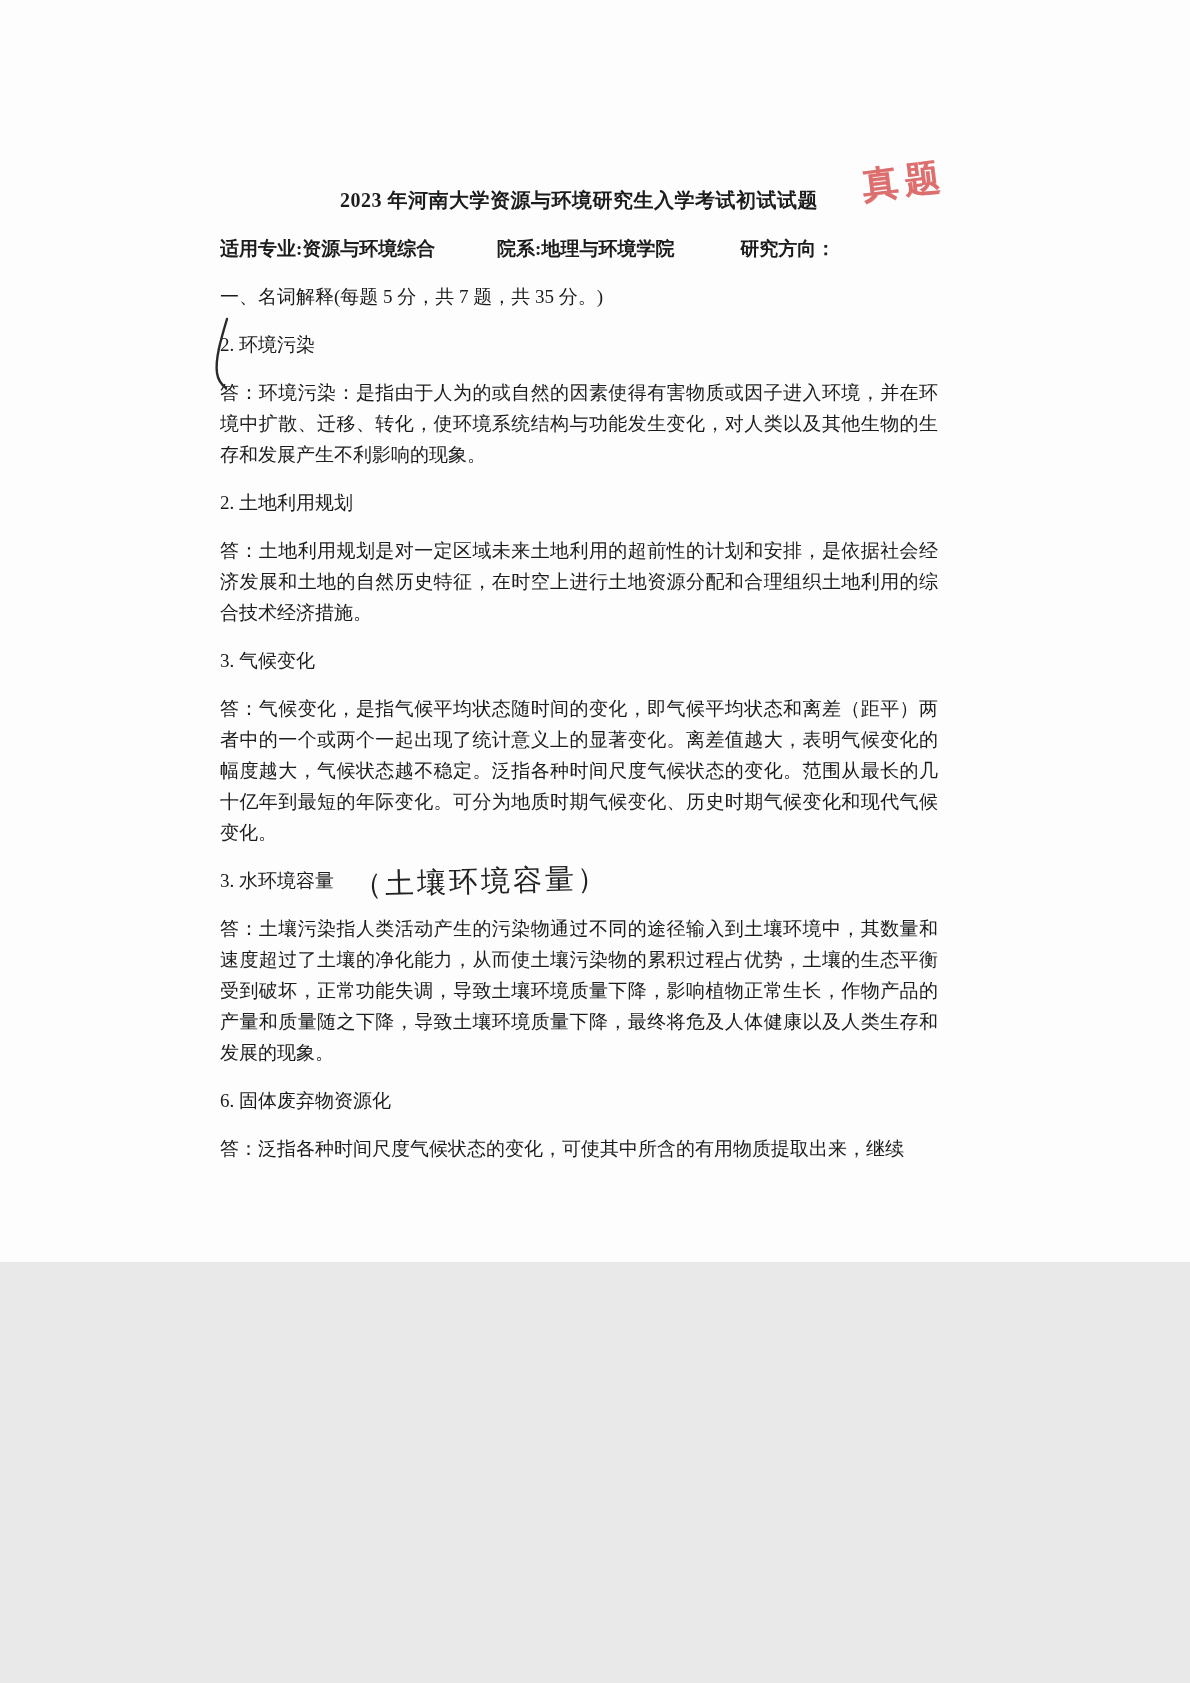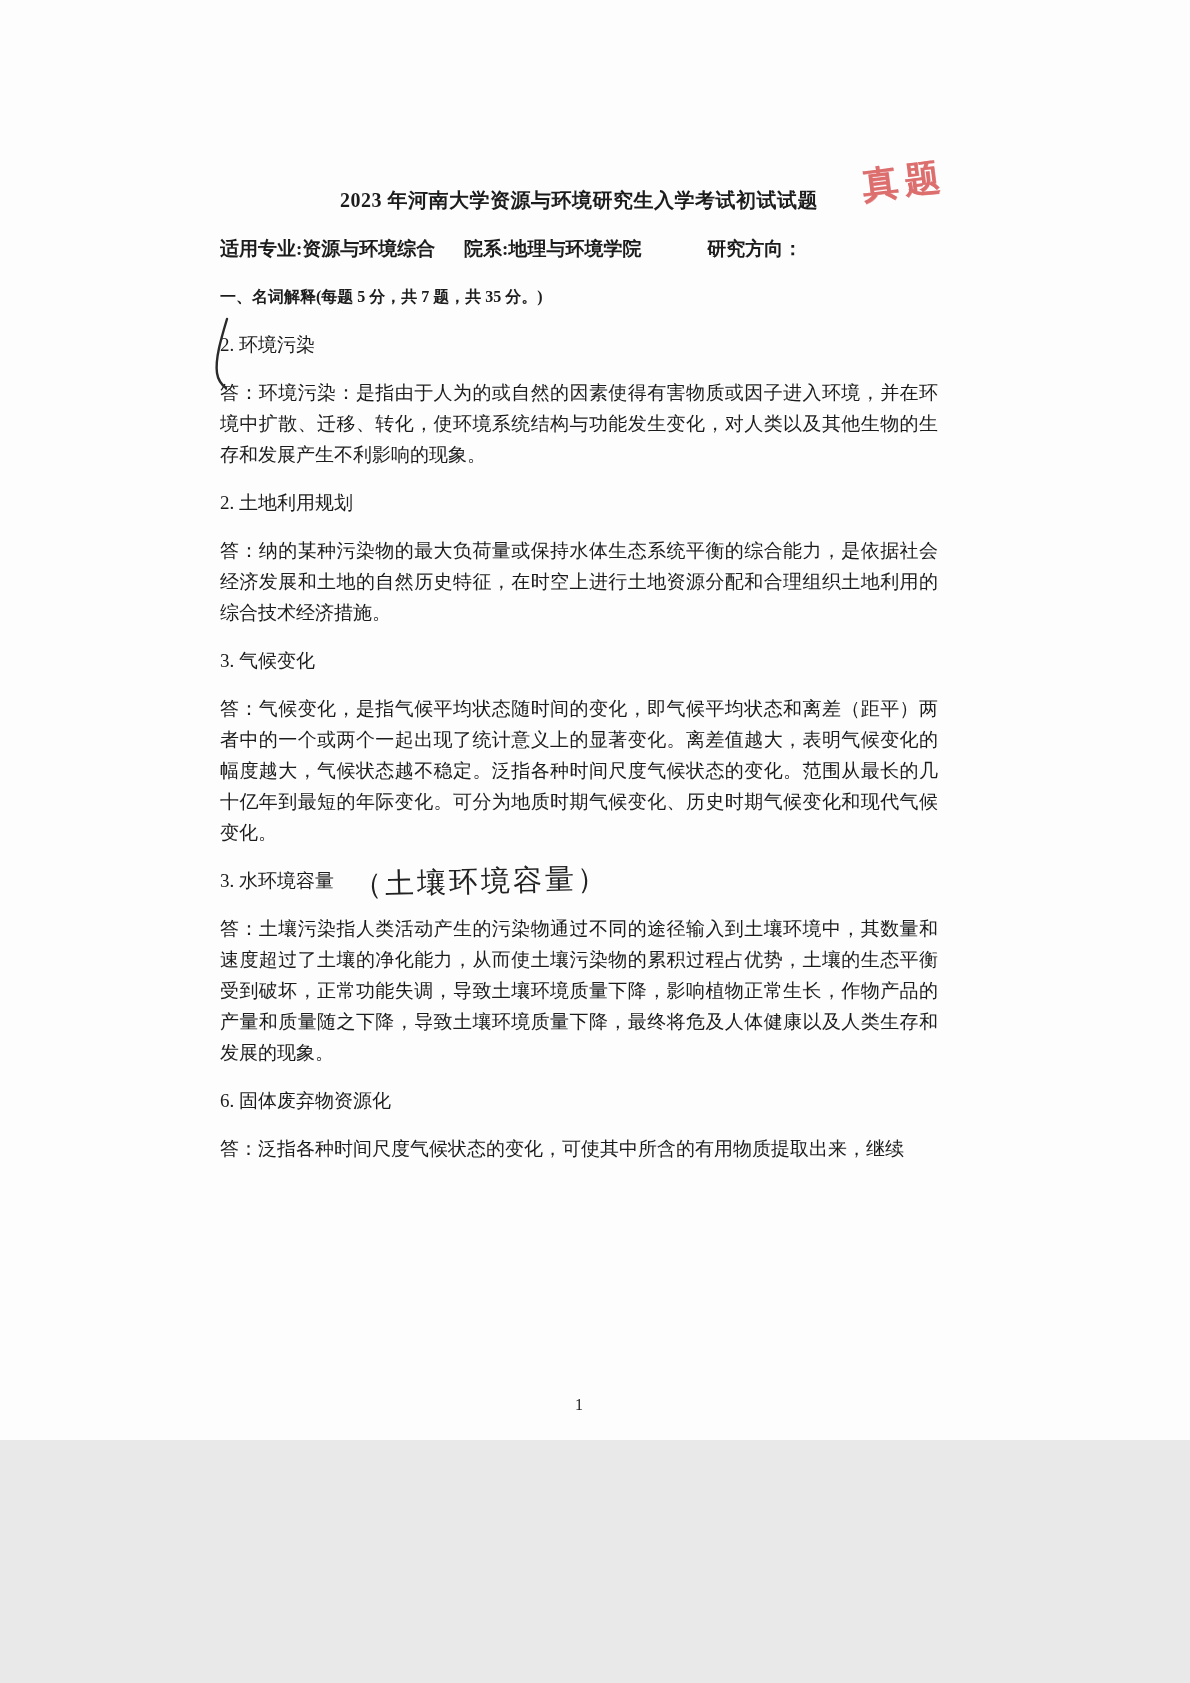--- a/index.html
+++ b/index.html
@@ -1,18 +1,18 @@
 <!DOCTYPE html>
 <html lang="zh"><head>
 <meta charset="utf-8">
 <style>
   html,body{margin:0;padding:0;background:#e9e9e9;}
   .page{
     position:relative;
-    width:1190px;height:1440px;
+    width:1190px;height:1262px;
     margin:0 auto;
     background:#fdfdfd;
     font-family:"Liberation Serif","DejaVu Serif",serif;
     color:#1c1c1c;
     overflow:hidden;
   }
   .content{
     position:absolute;
     top:168px;left:220px;width:718px;
     font-size:19px;line-height:31px;
@@ -28,24 +28,24 @@
     position:absolute;
     right:-8px;top:-22px;
     font-size:36px;line-height:1;
     color:#dd6e6e;
     font-weight:bold;
     transform:rotate(-7deg);
     letter-spacing:6px;
     text-shadow:0.5px 0.5px 0 #e8989a;
   }
   .meta-row{font-weight:bold;white-space:nowrap;}
-  .meta-row .m2{margin-left:24px;}
+  .meta-row .m2{margin-left:57px;}
   .meta-row .m3{margin-left:61px;}
   h2.section-heading{
-    font-size:16px;font-weight:bold;line-height:31px;
+    font-size:19px;font-weight:normal;line-height:31px;
   }
   h3.q-heading{
     font-size:19px;font-weight:normal;line-height:31px;
     position:relative;
   }
   .pen-slash{
     position:absolute;left:-9px;top:-12px;
     width:26px;height:74px;
     pointer-events:none;
   }
@@ -93,21 +93,21 @@
       <svg class="pen-slash" viewBox="0 0 26 74">
         <path d="M16,2 C10,22 4,42 6,56 C7,63 11,68 15,71" fill="none" stroke="#2a2a2a" stroke-width="2.4" stroke-linecap="round"></path>
       </svg>
       <span>2. 环境污染</span>
     </h3>
     <p class="answer">答：环境污染：是指由于人为的或自然的因素使得有害物质或因子进入环境，并在环境中扩散、迁移、转化，使环境系统结构与功能发生变化，对人类以及其他生物的生存和发展产生不利影响的现象。</p>
 
     <h3 class="q-heading">
       <span>2. 土地利用规划</span>
     </h3>
-    <p class="answer">答：纳的某种污染物的最大负荷量或保持水体生态系统平衡的综合能力，是依据社会经济发展和土地的自然历史特征，在时空上进行土地资源分配和合理组织土地利用的综合技术经济措施。</p>
+    <p class="answer">答：土地利用规划是对一定区域未来土地利用的超前性的计划和安排，是依据社会经济发展和土地的自然历史特征，在时空上进行土地资源分配和合理组织土地利用的综合技术经济措施。</p>
 
     <h3 class="q-heading">
       <span>3. 气候变化</span>
     </h3>
     <p class="answer">答：气候变化，是指气候平均状态随时间的变化，即气候平均状态和离差（距平）两者中的一个或两个一起出现了统计意义上的显著变化。离差值越大，表明气候变化的幅度越大，气候状态越不稳定。泛指各种时间尺度气候状态的变化。范围从最长的几十亿年到最短的年际变化。可分为地质时期气候变化、历史时期气候变化和现代气候变化。</p>
 
     <h3 class="q-heading">
       <span>3. 水环境容量</span>
       <span class="handnote">（土壤环境容量）</span>
     </h3>

